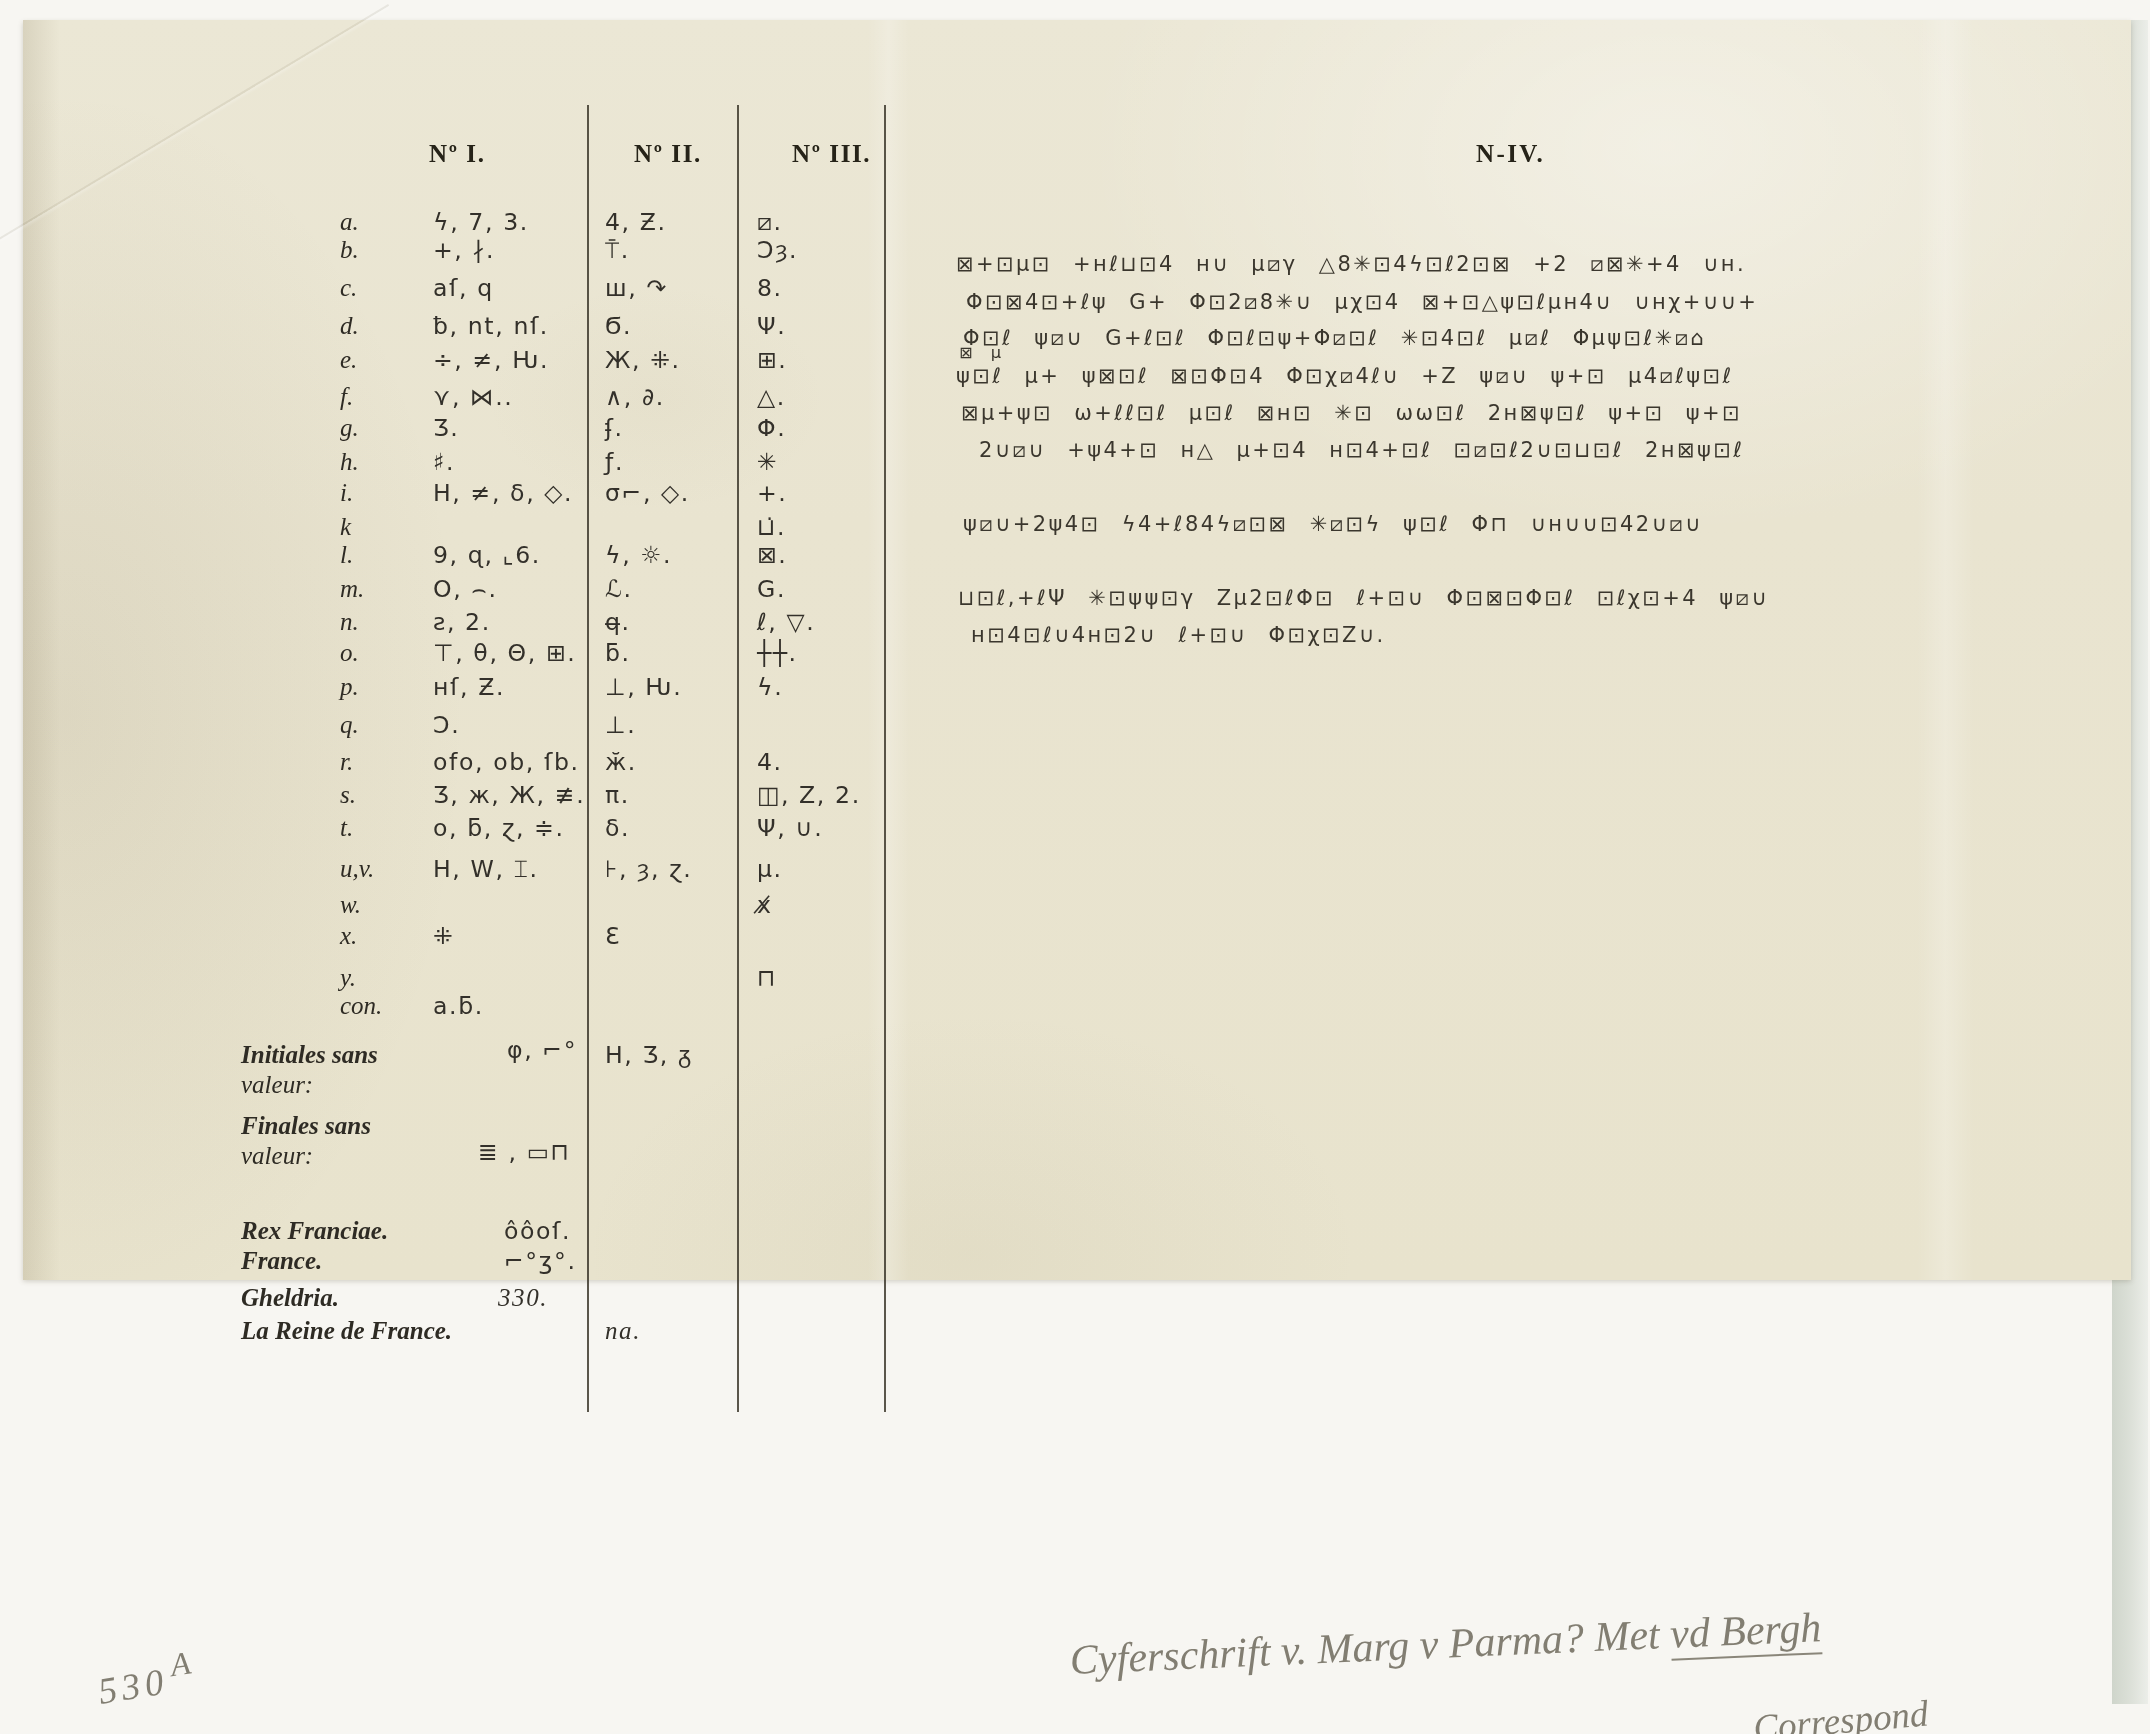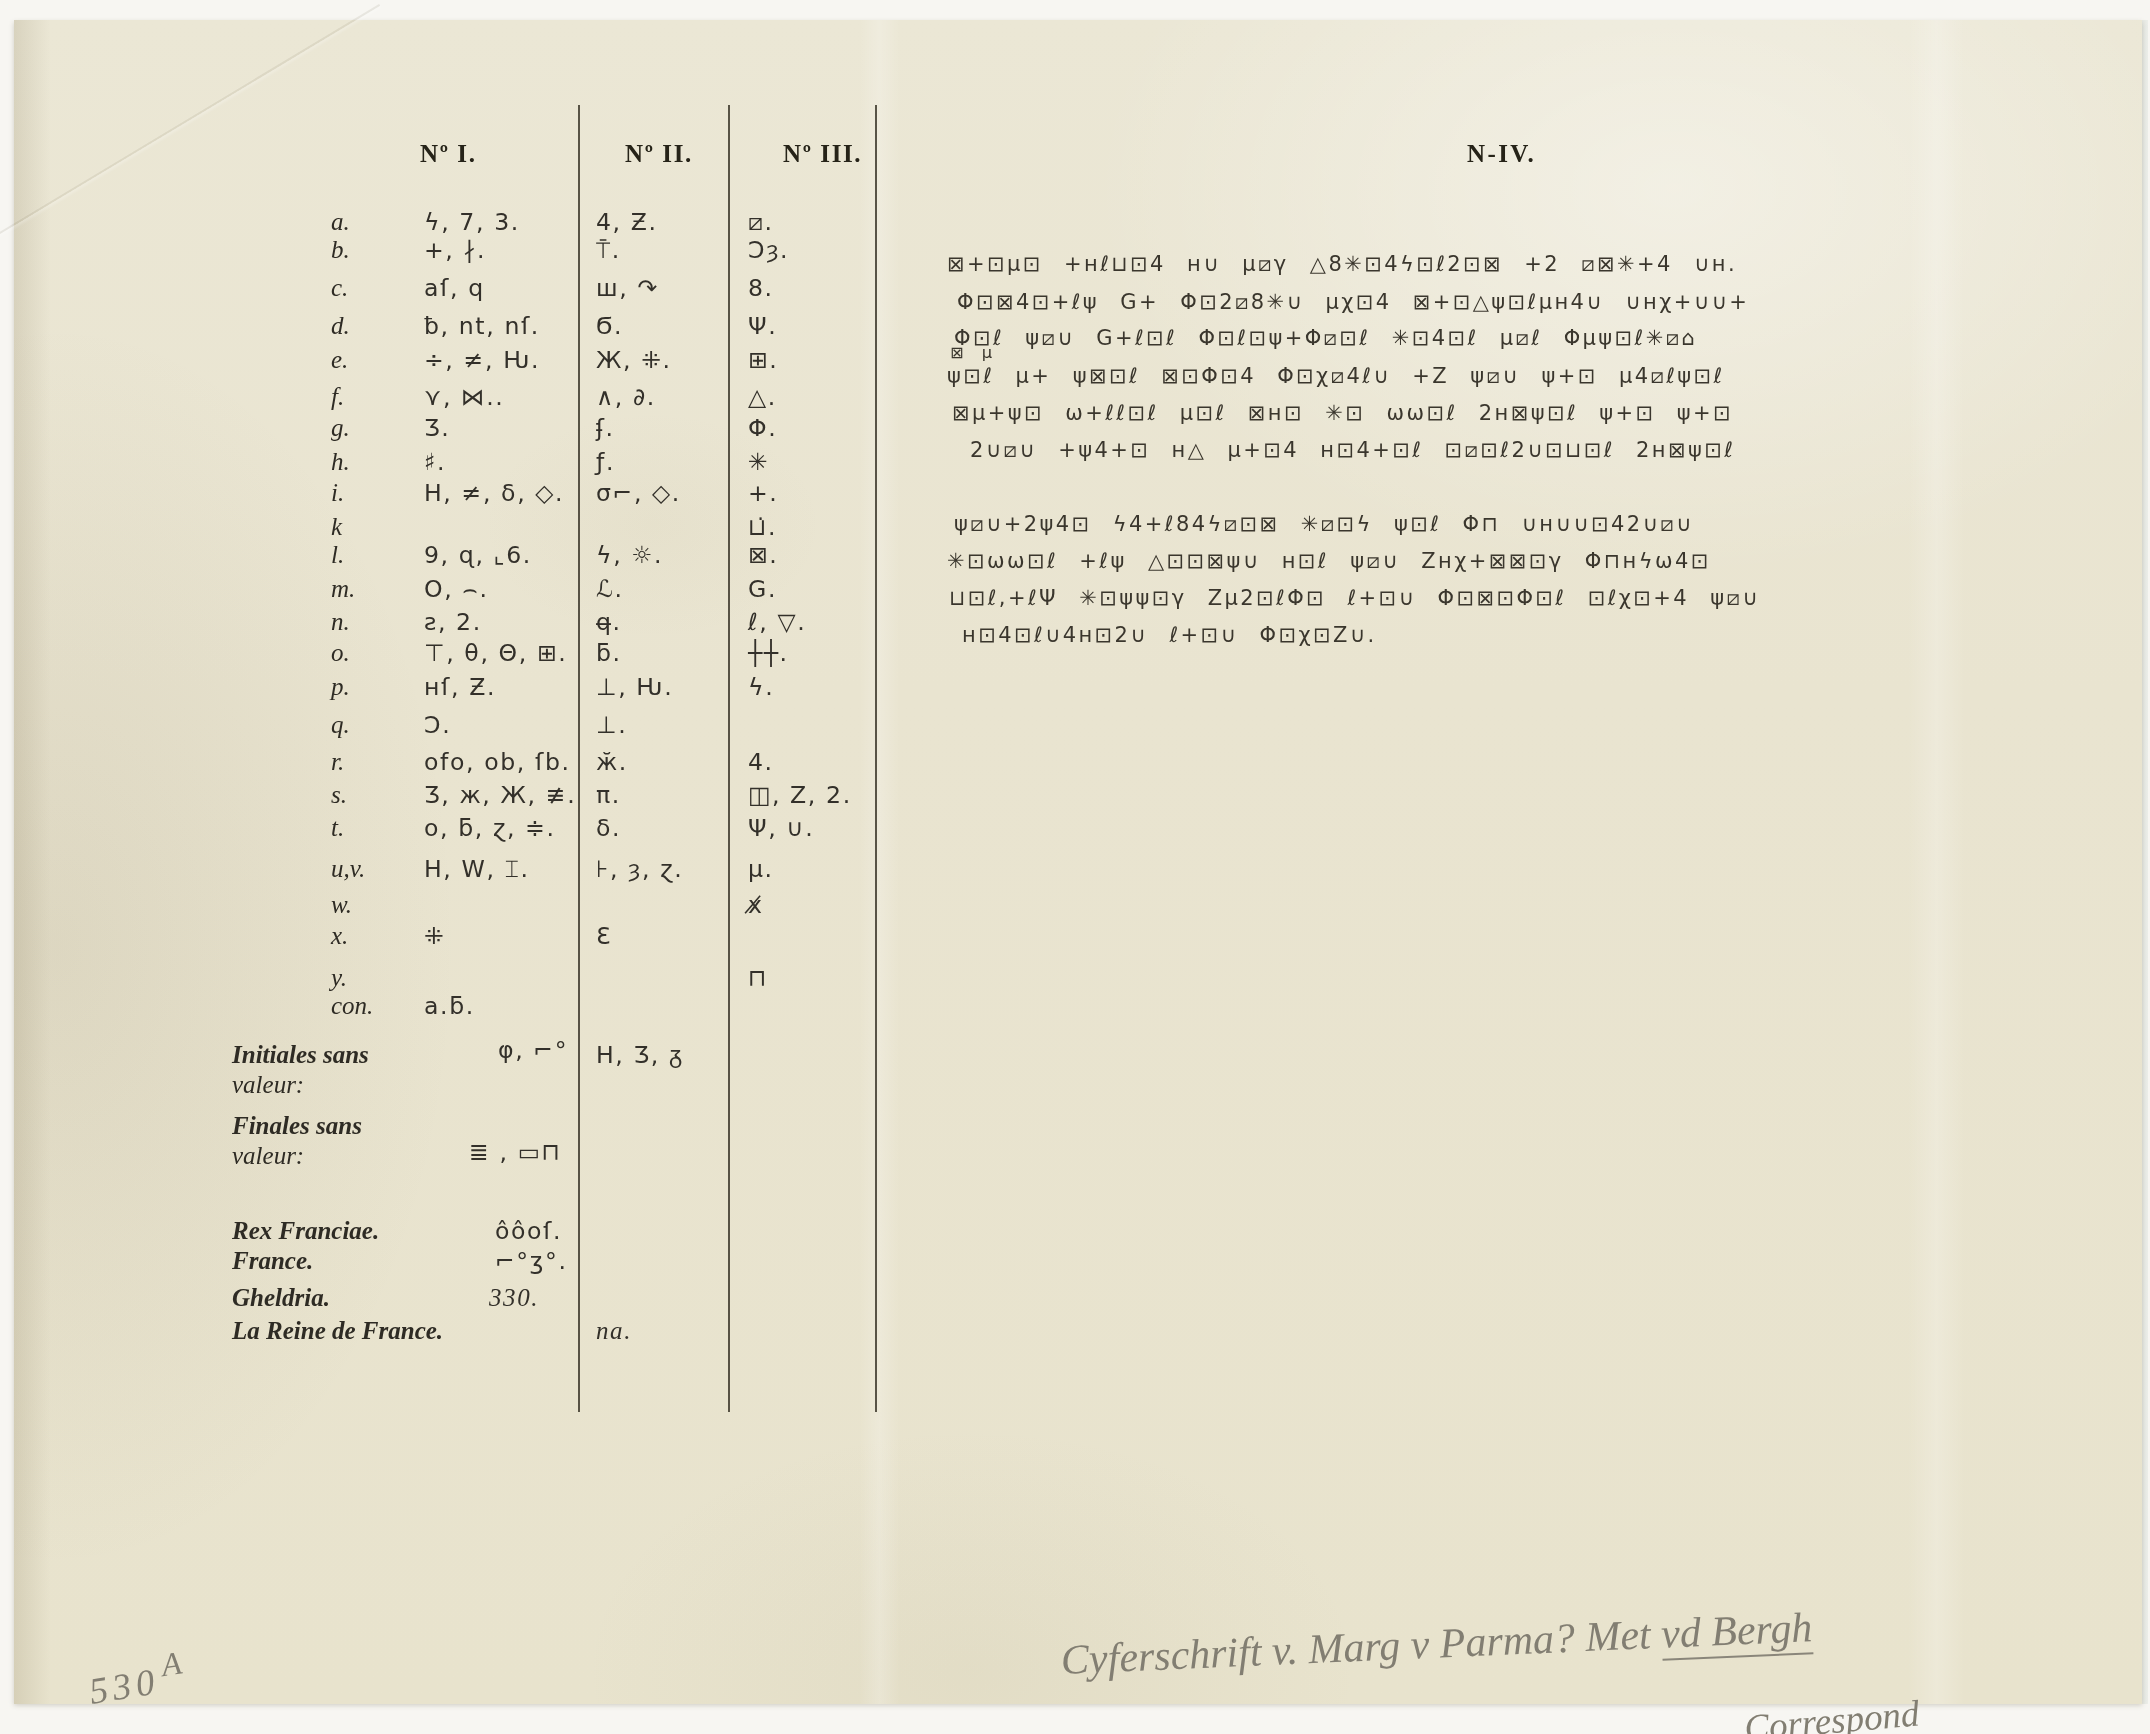--- a/index.html
+++ b/index.html
@@ -6,29 +6,28 @@
   body{
     width:2151px;height:1735px;position:relative;overflow:hidden;
     background:#f7f6f2;
     font-family:"Liberation Serif", serif;
   }
   .scan-shadow{
     position:absolute;left:2112px;top:19.5px;width:36px;height:1684px;
     background:linear-gradient(90deg,#cfd5cb 0%,#dde1d9 55%,#eceee9 100%);
   }
   .paper{
-    position:absolute;left:14px;top:19.5px;width:2108px;height:1684px;
+    position:absolute;left:23px;top:19.5px;width:2108px;height:1260px;
     background:
       radial-gradient(975px 650px at 78% 10%, rgba(255,255,255,.38), rgba(255,255,255,0) 60%),
       radial-gradient(732px 1138px at 2% 55%, rgba(115,100,65,.10), rgba(115,100,65,0) 55%),
       radial-gradient(650px 406px at 45% 98%, rgba(150,138,100,.07), rgba(0,0,0,0) 60%),
       radial-gradient(244px 163px at 30% 30%, rgba(160,150,110,.05), rgba(0,0,0,0) 70%),
       linear-gradient(180deg,#ebe7d5 0%, #e9e4d0 40%, #e8e3cd 100%);
     box-shadow:0 1.6px 4.9px rgba(90,85,60,.25);
-    padding-left:20px;
   }
   .edge-left{position:absolute;left:0;top:0;bottom:0;width:37px;
     background:linear-gradient(90deg, rgba(110,95,60,.15), rgba(110,95,60,0));}
   .crease{position:absolute;left:-57px;top:101px;width:455px;height:1.6px;
     background:rgba(95,85,55,.10);transform:rotate(-31deg);
     box-shadow:0 1.6px 3.3px rgba(255,255,255,.45);}
   .streak{position:absolute;top:0;bottom:0;width:57px;
     background:linear-gradient(90deg, rgba(255,255,255,0), rgba(255,255,255,.22), rgba(255,255,255,0));}
   .st1{left:1894px}.st2{left:845px;width:41px;}
 
@@ -269,21 +268,20 @@
     </div>
 
   <div class="nl n0">⊠+⊡μ⊡ +ʜℓ⊔⊡4 ʜ∪ μ⧄γ △8✳⊡4ϟ⊡ℓ2⊡⊠ +2 ⧄⊠✳+4 ∪ʜ.</div>
   <div class="nl n1">Φ⊡⊠4⊡+ℓψ G+ Φ⊡2⧄8✳∪ μχ⊡4 ⊠+⊡△ψ⊡ℓμʜ4∪ ∪ʜχ+∪∪+</div>
   <div class="nl n2">Φ⊡ℓ ψ⧄∪ G+ℓ⊡ℓ Φ⊡ℓ⊡ψ+Φ⧄⊡ℓ ✳⊡4⊡ℓ μ⧄ℓ Φμψ⊡ℓ✳⧄⌂</div>
   <div class="nl n3">ψ⊡ℓ μ+ ψ⊠⊡ℓ ⊠⊡Φ⊡4 Φ⊡χ⧄4ℓ∪ +Z ψ⧄∪ ψ+⊡ μ4⧄ℓψ⊡ℓ</div>
   <div class="nsup">⊠ μ</div>
   <div class="nl n4">⊠μ+ψ⊡ ω+ℓℓ⊡ℓ μ⊡ℓ ⊠ʜ⊡ ✳⊡ ωω⊡ℓ 2ʜ⊠ψ⊡ℓ ψ+⊡ ψ+⊡</div>
   <div class="nl n5">2∪⧄∪ +ψ4+⊡ ʜ△ μ+⊡4 ʜ⊡4+⊡ℓ ⊡⧄⊡ℓ2∪⊡⊔⊡ℓ 2ʜ⊠ψ⊡ℓ</div>
   <div class="nl n7">ψ⧄∪+2ψ4⊡ ϟ4+ℓ84ϟ⧄⊡⊠ ✳⧄⊡ϟ ψ⊡ℓ Φ⊓ ∪ʜ∪∪⊡42∪⧄∪</div>
-  <div class="nl n8">✳⊡ωω⊡ℓ +ℓψ △⊡⊡⊠ψ∪ ʜ⊡ℓ ψ⧄∪ Zʜχ+⊠⊠⊡γ Φ⊓ʜϟω4⊡</div>
   <div class="nl n9">⊔⊡ℓ,+ℓΨ ✳⊡ψψ⊡γ Zμ2⊡ℓΦ⊡ ℓ+⊡∪ Φ⊡⊠⊡Φ⊡ℓ ⊡ℓχ⊡+4 ψ⧄∪</div>
   <div class="nl n10">ʜ⊡4⊡ℓ∪4ʜ⊡2∪ ℓ+⊡∪ Φ⊡χ⊡Z∪.</div>
 
   <div class="pencil p-num"><span>530</span><span class="sup">A</span></div>
 
   <div class="pencil p-title"><span>Cyferschrift v. Marg v Parma? Met </span><span class="ul">vd Bergh</span></div>
   <div class="pencil p-sub">Correspond</div>
 </div>
 
 

